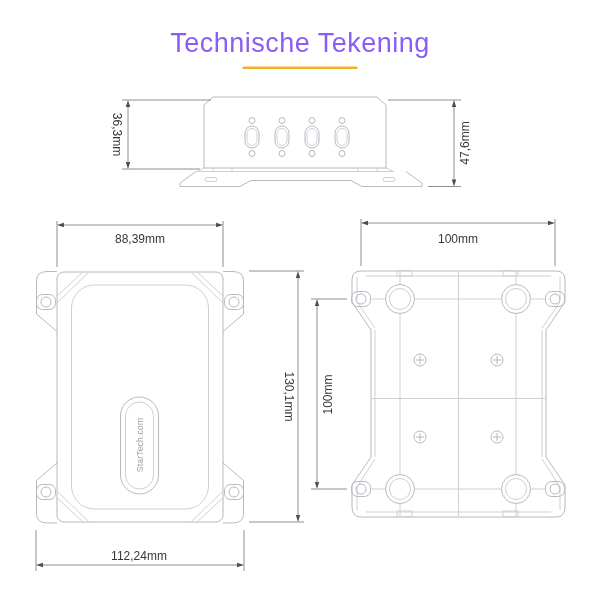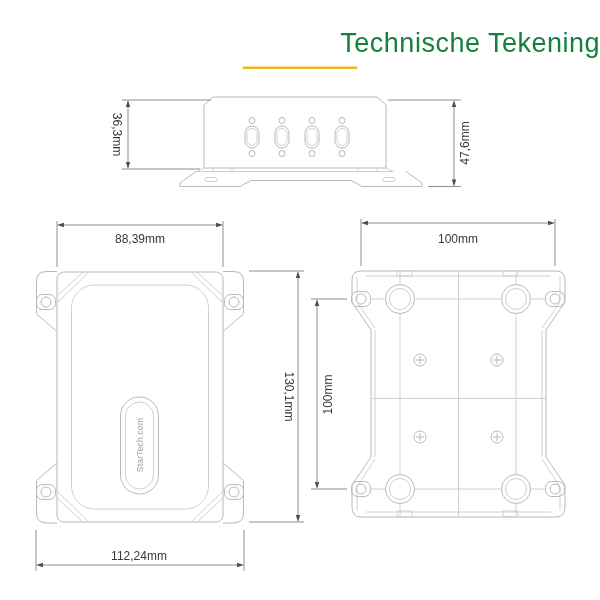--- a/index.html
+++ b/index.html
@@ -1,19 +1,19 @@
 <!DOCTYPE html>
 <html><head>
 <meta charset="utf-8">
 <style>
   html,body{margin:0;padding:0;background:#ffffff;}
   .page{position:relative;width:600px;height:600px;background:#fff;overflow:hidden;
         font-family:"Liberation Sans", sans-serif;}
-  .title{position:absolute;top:28px;left:0;width:600px;text-align:right;
-         font-size:27px;font-weight:400;letter-spacing:.5px;color:#15803d;}
+  .title{position:absolute;top:28px;left:0;width:600px;text-align:center;
+         font-size:27px;font-weight:400;letter-spacing:.5px;color:#8b5cf6;}
   svg{position:absolute;top:0;left:0;}
   .dev{stroke:#b4bac0;fill:none;stroke-width:1;}
   .devlt{stroke:#ccd1d6;fill:none;stroke-width:1;}
   .dim{stroke:#7d838a;fill:none;stroke-width:0.9;}
   .arr{fill:#4a5056;stroke:none;}
   .dimtxt{fill:#33393f;font-size:12px;font-family:"Liberation Sans",sans-serif;}
   .logotxt{fill:#9ba1a7;font-size:8.5px;letter-spacing:.2px;font-family:"Liberation Sans",sans-serif;}
 </style>
 </head>
 <body>

